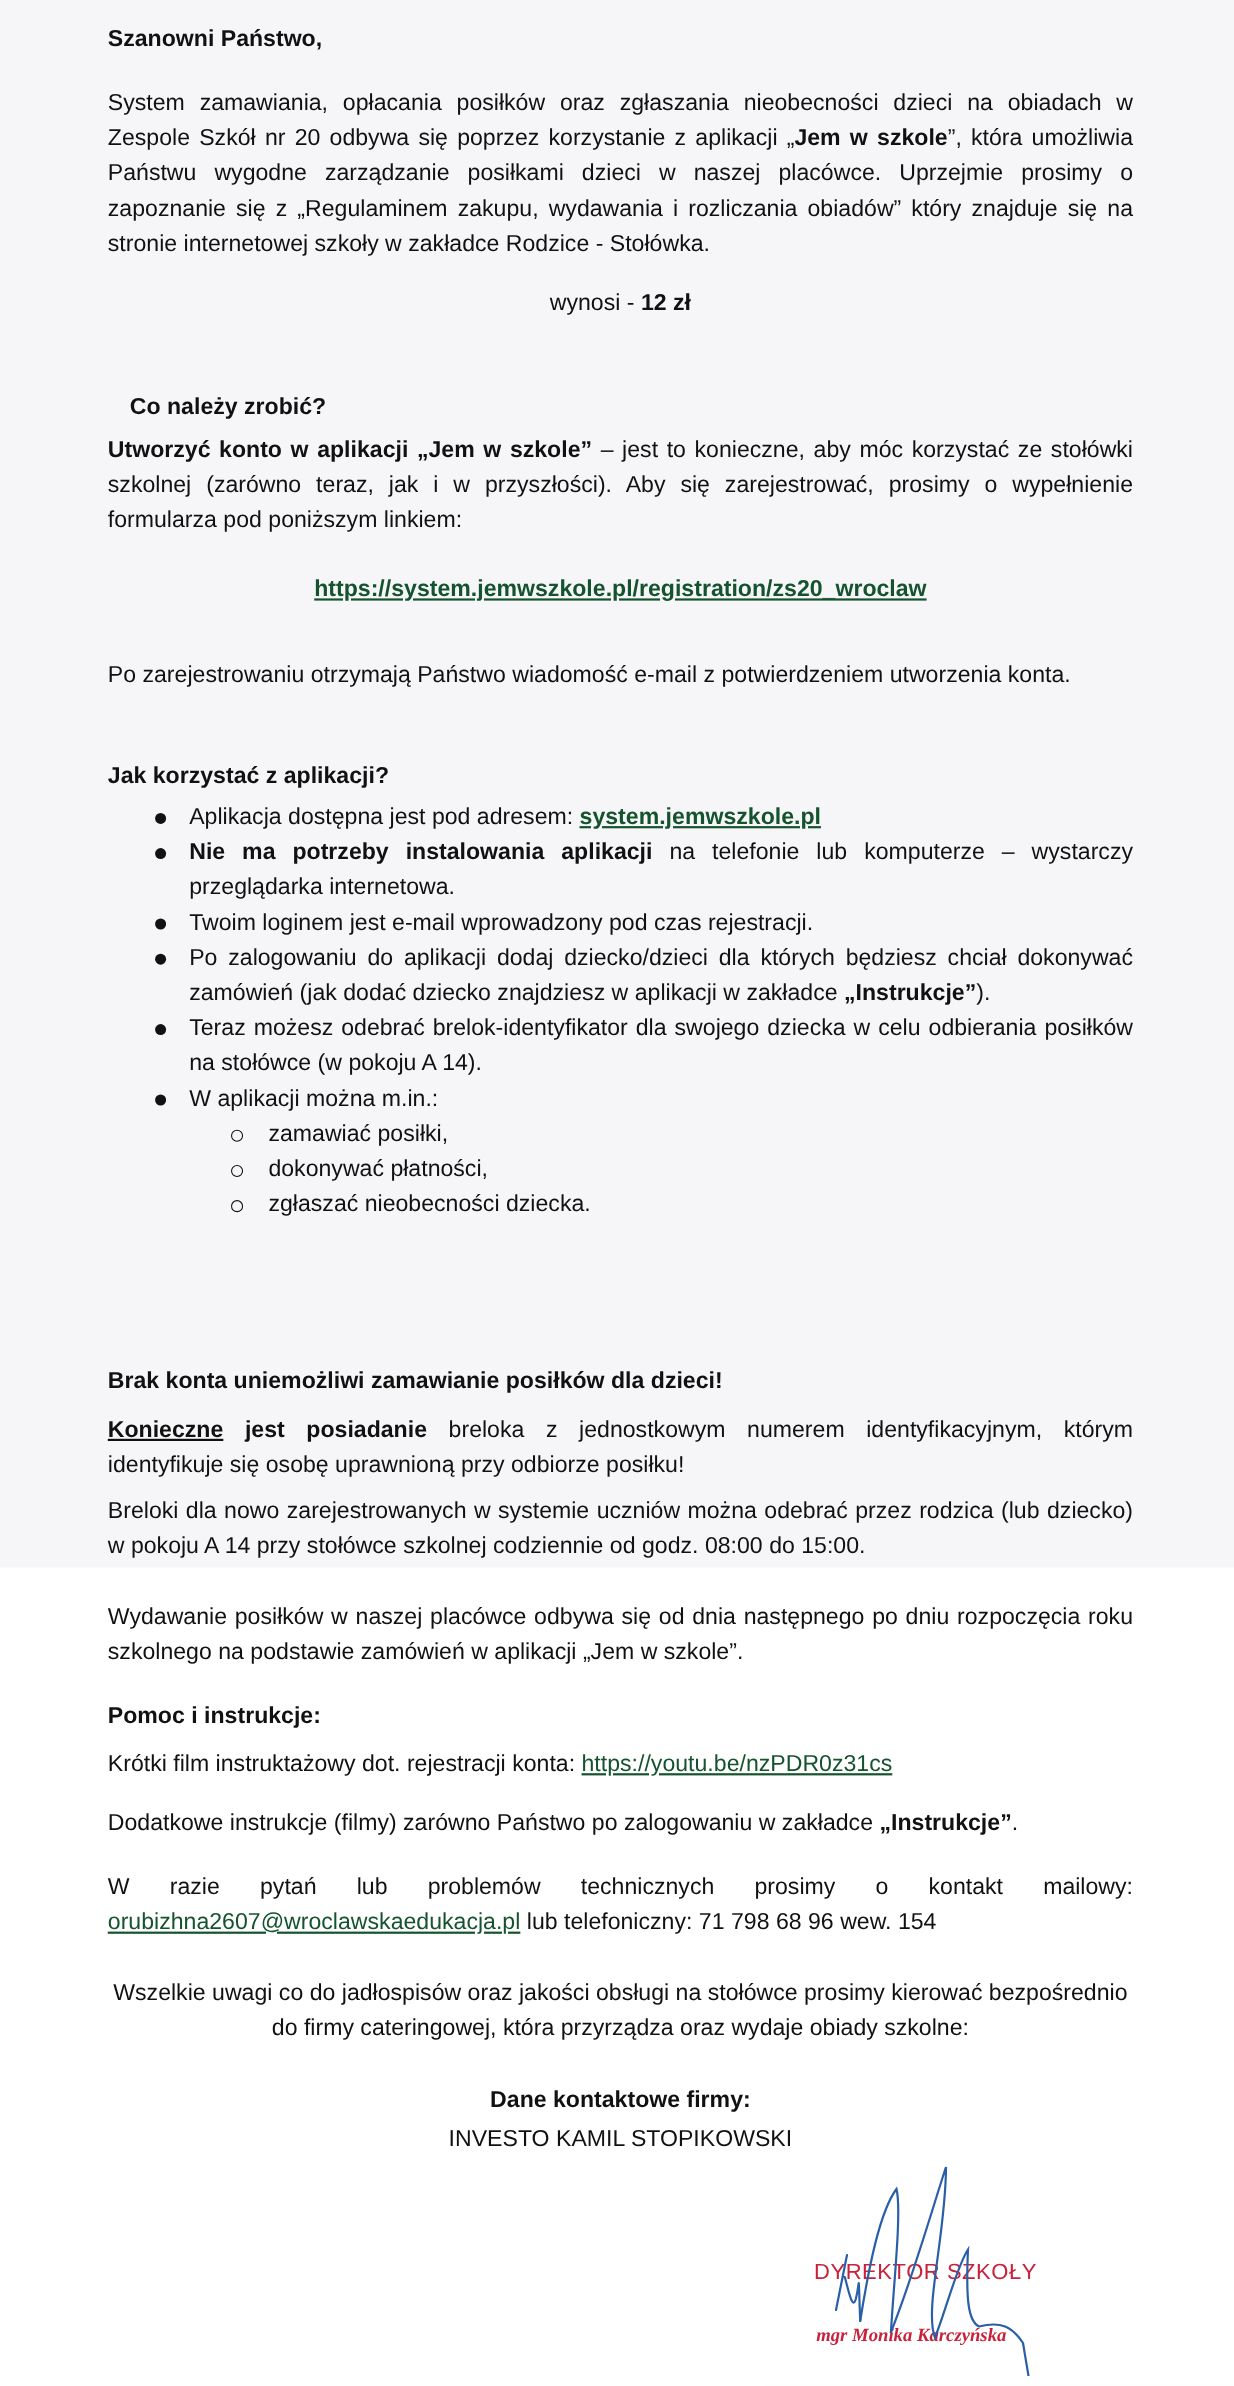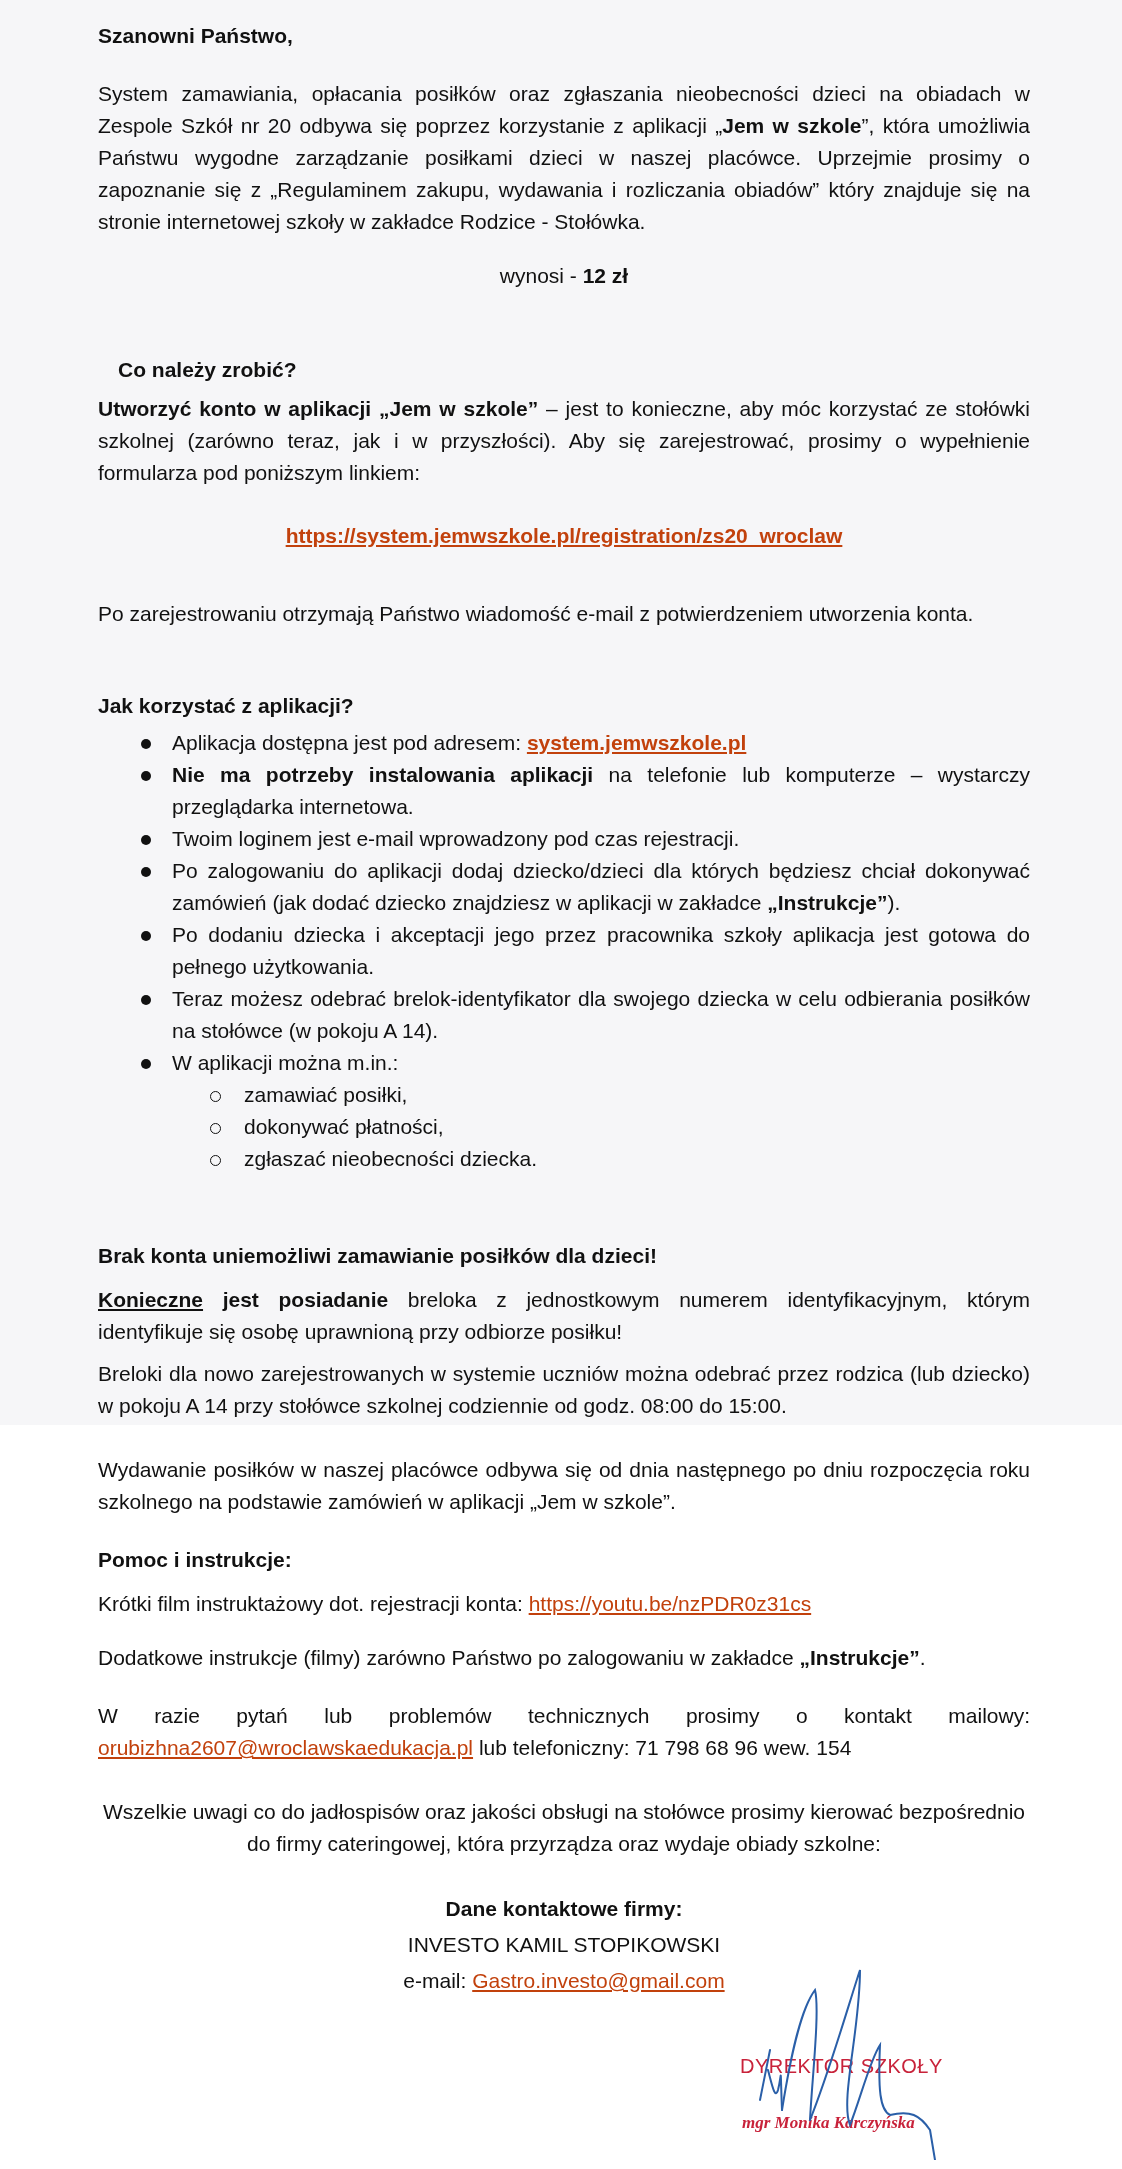--- a/index.html
+++ b/index.html
@@ -18,21 +18,21 @@
   }
   .doc {
     position: absolute; left: 98px; top: 0; width: 932px;
     font-size: 21px; line-height: 32px;
   }
   .abs { position: absolute; left: 0; width: 932px; }
   .b { font-weight: bold; }
   .u { text-decoration: underline; }
   .just { text-align: justify; }
   .center { text-align: center; }
-  a.link { color: #c2410c; text-decoration: underline; }
+  a.link { color: #14532d; text-decoration: underline; }
   ul.bullets { list-style: none; margin: 0; padding: 0; }
   ul.bullets > li {
     position: relative; padding-left: 74px; text-align: justify;
   }
   ul.bullets > li .dot {
     position: absolute; left: 43px; top: 12px; width: 10px; height: 10px;
     border-radius: 50%; background: #111;
   }
   ul.sub { list-style: none; margin: 0; padding: 0; }
   ul.sub > li { position: relative; padding-left: 146px; }
@@ -83,21 +83,20 @@
   <div class="abs" style="top:598px;">Po zarejestrowaniu otrzymają Państwo wiadomość e-mail z potwierdzeniem utworzenia konta.</div>
 
   <div class="abs b" style="top:690px;">Jak korzystać z aplikacji?</div>
 
   <div class="abs" style="top:727px;">
     <ul class="bullets">
       <li><span class="dot"></span><span>Aplikacja dostępna jest pod adresem: </span><a class="link b">system.jemwszkole.pl</a></li>
       <li><span class="dot"></span><span class="b">Nie ma potrzeby instalowania aplikacji</span><span> na telefonie lub komputerze – wystarczy przeglądarka internetowa.</span></li>
       <li><span class="dot"></span><span>Twoim loginem jest e-mail wprowadzony pod czas rejestracji.</span></li>
       <li><span class="dot"></span><span>Po zalogowaniu do aplikacji dodaj dziecko/dzieci dla których będziesz chciał dokonywać zamówień (jak dodać dziecko znajdziesz w aplikacji w zakładce </span><span class="b">„Instrukcje”</span><span>).</span></li>
-      <li><span class="dot"></span><span>Po dodaniu dziecka i akceptacji jego przez pracownika szkoły aplikacja jest gotowa do pełnego użytkowania.</span></li>
       <li><span class="dot"></span><span>Teraz możesz odebrać brelok-identyfikator dla swojego dziecka w celu odbierania posiłków na stołówce (w pokoju A 14).</span></li>
       <li><span class="dot"></span><span>W aplikacji można m.in.:</span></li>
     </ul>
     <ul class="sub">
       <li><span class="ring"></span><span>zamawiać posiłki,</span></li>
       <li><span class="ring"></span><span>dokonywać płatności,</span></li>
       <li><span class="ring"></span><span>zgłaszać nieobecności dziecka.</span></li>
     </ul>
   </div>
 
@@ -123,21 +122,20 @@
 
   <div class="abs just" style="top:1700px;">
     <span>W razie pytań lub problemów technicznych prosimy o kontakt mailowy: </span><a class="link">orubizhna2607@wroclawskaedukacja.pl</a><span>  lub telefoniczny: 71 798 68 96 wew. 154</span>
   </div>
 
   <div class="abs center" style="top:1796px;">Wszelkie uwagi co do jadłospisów oraz jakości obsługi na stołówce prosimy kierować bezpośrednio do firmy cateringowej, która przyrządza oraz wydaje obiady szkolne:</div>
 
   <div class="abs center" style="top:1893px;">
     <div class="b">Dane kontaktowe firmy:</div>
     <div style="margin-top:4px;">INVESTO KAMIL STOPIKOWSKI</div>
-    <div style="margin-top:4px;"><span>e-mail:  </span><a class="link">Gastro.investo@gmail.com</a></div>
   </div>
 </div>
 
 <div class="stamp">
   <div class="stamp-title">DYREKTOR SZKOŁY</div>
   <div class="stamp-name">mgr Monika Karczyńska</div>
 </div>
 
 <svg class="signature" viewBox="0 0 260 210">
   <g fill="none" stroke="#2a5fa8" stroke-width="2" stroke-linecap="round">

